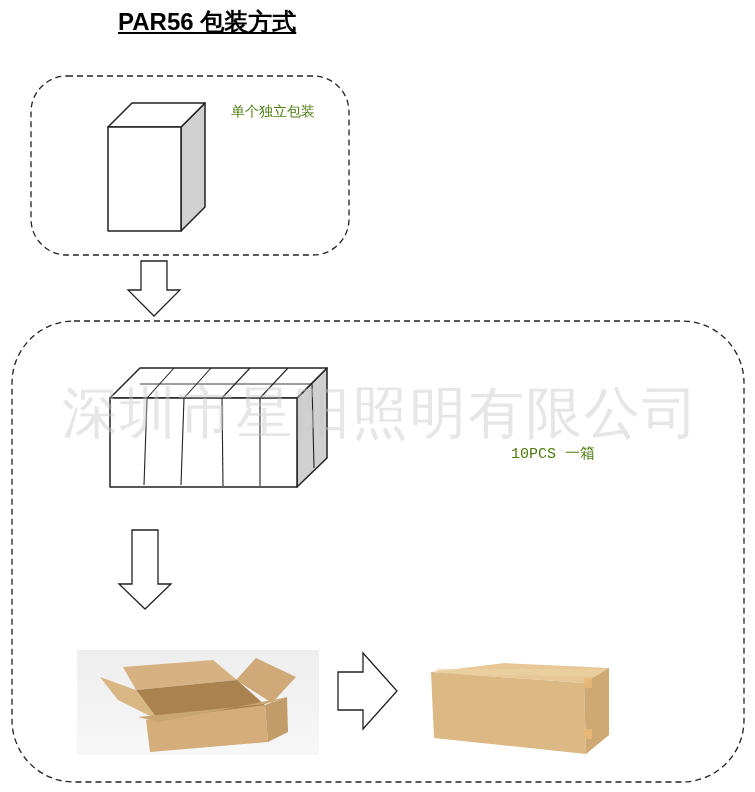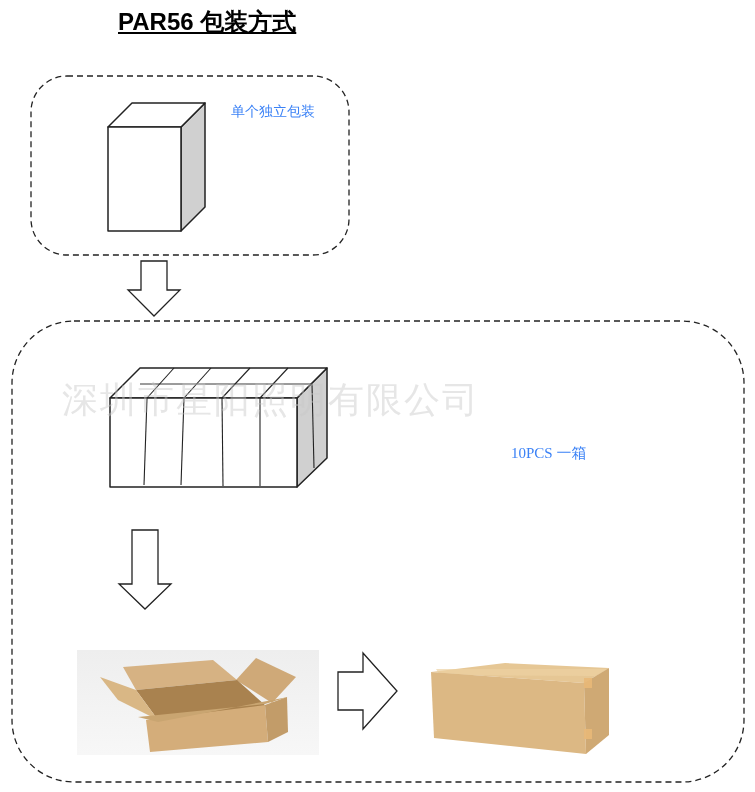--- a/index.html
+++ b/index.html
@@ -1,20 +1,20 @@
 <!DOCTYPE html>
 <html><head>
 <meta charset="utf-8">
 <style>
   html, body { margin:0; padding:0; background:#fff; }
   body { width:755px; height:792px; position:relative; overflow:hidden; font-family:"DejaVu Sans", sans-serif; }
   .abs { position:absolute; }
   .title { left:118px; top:6px; font-size:24px; font-weight:bold; color:#000; font-family:"Liberation Sans", sans-serif; white-space:nowrap;text-decoration:underline; }
-  .label { font-size:14px; color:#3b82f6; white-space:nowrap; font-family:Liberation Serif, serif; }
-  .watermark { left:62px; top:376px; font-size:36px; color:rgba(200,200,200,0.45); letter-spacing:2px; white-space:nowrap; font-family:Liberation Sans, sans-serif; }
+  .label { font-size:14px; color:#4d7c0f; white-space:nowrap; font-family:Liberation Mono, monospace; }
+  .watermark { left:62px; top:376px; font-size:56px; color:rgba(200,200,200,0.45); letter-spacing:2px; white-space:nowrap; font-family:Liberation Sans, sans-serif; }
   svg { position:absolute; left:0; top:0; }
 </style>
 </head>
 <body>
 
 <svg width="755" height="792" viewBox="0 0 755 792">
 
   <rect x="31" y="76" width="318" height="179" rx="36" ry="36" fill="none" stroke="#222" stroke-width="1.3" stroke-dasharray="6,4"></rect>
 
   <g stroke="#222" stroke-width="1.5" stroke-linejoin="round">

